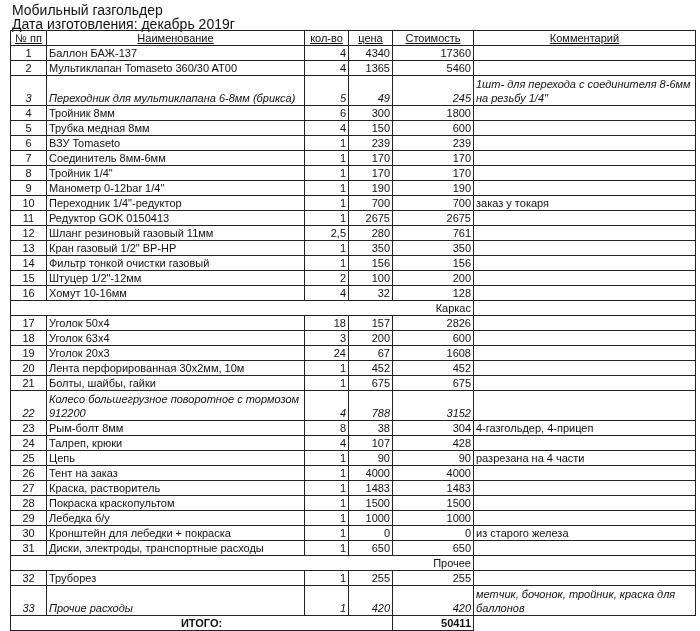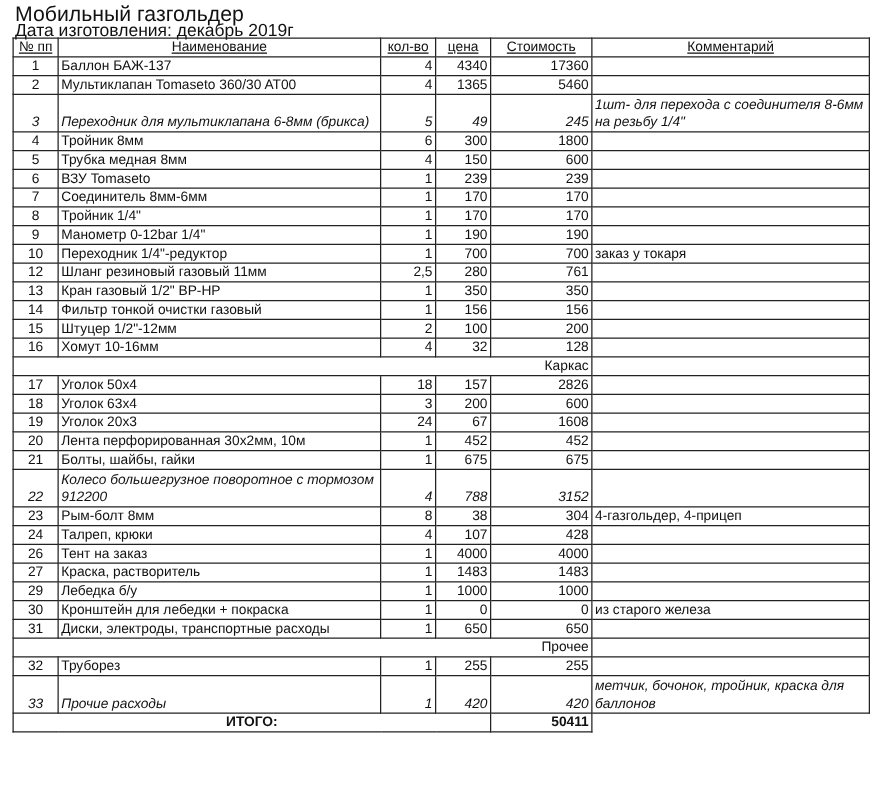--- a/index.html
+++ b/index.html
@@ -1,17 +1,17 @@
 <!DOCTYPE html>
 <html><head>
 <meta charset="utf-8">
 <style>
   html, body { margin:0; padding:0; background:#ffffff; }
   body { width:700px; height:631px; overflow:hidden; font-family:"Liberation Sans", sans-serif; font-size:11px; color:#111; position:relative; }
-  .title { position:absolute; left:12px; top:2px; font-size:17px;text-align:right; }
+  .title { position:absolute; left:12px; top:2px; font-size:14px;text-align:right; }
   .subtitle { position:absolute; left:12px; top:16px; font-size:14px; }
   table { position:absolute; left:10px; top:30px; border-collapse:collapse; table-layout:fixed; }
   td, th { border:1px solid #222; padding:0 2px; height:14px; line-height:14px; font-weight:normal; white-space:nowrap; overflow:hidden; }
   th { text-align:center;text-decoration:underline; }
   td.num { text-align:center; }
   td.r { text-align:right; }
   td.name { text-align:left; white-space:normal; }
   td.cmt { text-align:left; white-space:normal; line-height:14px; }
   tr.tall td { height:29px; vertical-align:bottom;font-style:italic; }
   tr.sect td { text-align:right; }
@@ -118,20 +118,28 @@
       </tr>
       <tr>
         <td class="num">10</td>
         <td class="name">Переходник 1/4"-редуктор</td>
         <td class="r">1</td>
         <td class="r">700</td>
         <td class="r">700</td>
         <td class="cmt">заказ у токаря</td>
       </tr>
       <tr>
+        <td class="num">11</td>
+        <td class="name">Редуктор GOK 0150413</td>
+        <td class="r">1</td>
+        <td class="r">2675</td>
+        <td class="r">2675</td>
+        <td class="cmt"></td>
+      </tr>
+      <tr>
         <td class="num">12</td>
         <td class="name">Шланг резиновый газовый 11мм</td>
         <td class="r">2,5</td>
         <td class="r">280</td>
         <td class="r">761</td>
         <td class="cmt"></td>
       </tr>
       <tr>
         <td class="num">13</td>
         <td class="name">Кран газовый 1/2" ВР-НР</td>
@@ -226,33 +234,49 @@
       </tr>
       <tr>
         <td class="num">24</td>
         <td class="name">Талреп, крюки</td>
         <td class="r">4</td>
         <td class="r">107</td>
         <td class="r">428</td>
         <td class="cmt"></td>
       </tr>
       <tr>
+        <td class="num">25</td>
+        <td class="name">Цепь</td>
+        <td class="r">1</td>
+        <td class="r">90</td>
+        <td class="r">90</td>
+        <td class="cmt">разрезана на 4 части</td>
+      </tr>
+      <tr>
         <td class="num">26</td>
         <td class="name">Тент на заказ</td>
         <td class="r">1</td>
         <td class="r">4000</td>
         <td class="r">4000</td>
         <td class="cmt"></td>
       </tr>
       <tr>
         <td class="num">27</td>
         <td class="name">Краска, растворитель</td>
         <td class="r">1</td>
         <td class="r">1483</td>
         <td class="r">1483</td>
+        <td class="cmt"></td>
+      </tr>
+      <tr>
+        <td class="num">28</td>
+        <td class="name">Покраска краскопультом</td>
+        <td class="r">1</td>
+        <td class="r">1500</td>
+        <td class="r">1500</td>
         <td class="cmt"></td>
       </tr>
       <tr>
         <td class="num">29</td>
         <td class="name">Лебедка б/у</td>
         <td class="r">1</td>
         <td class="r">1000</td>
         <td class="r">1000</td>
         <td class="cmt"></td>
       </tr>

